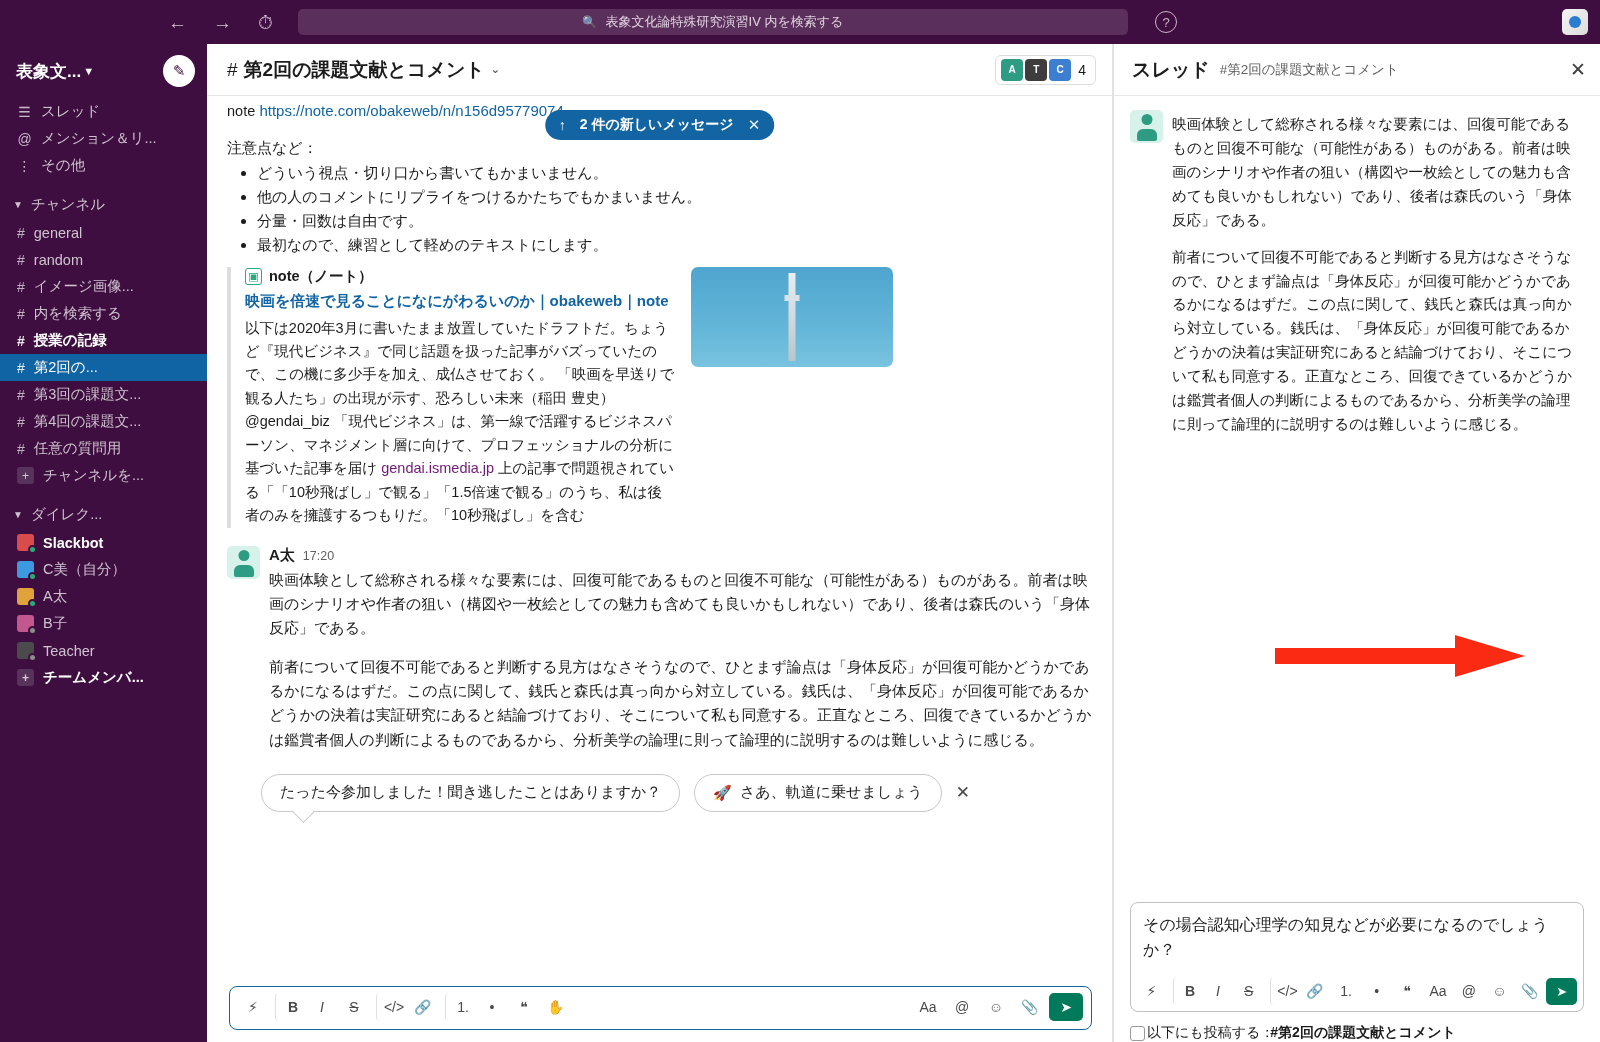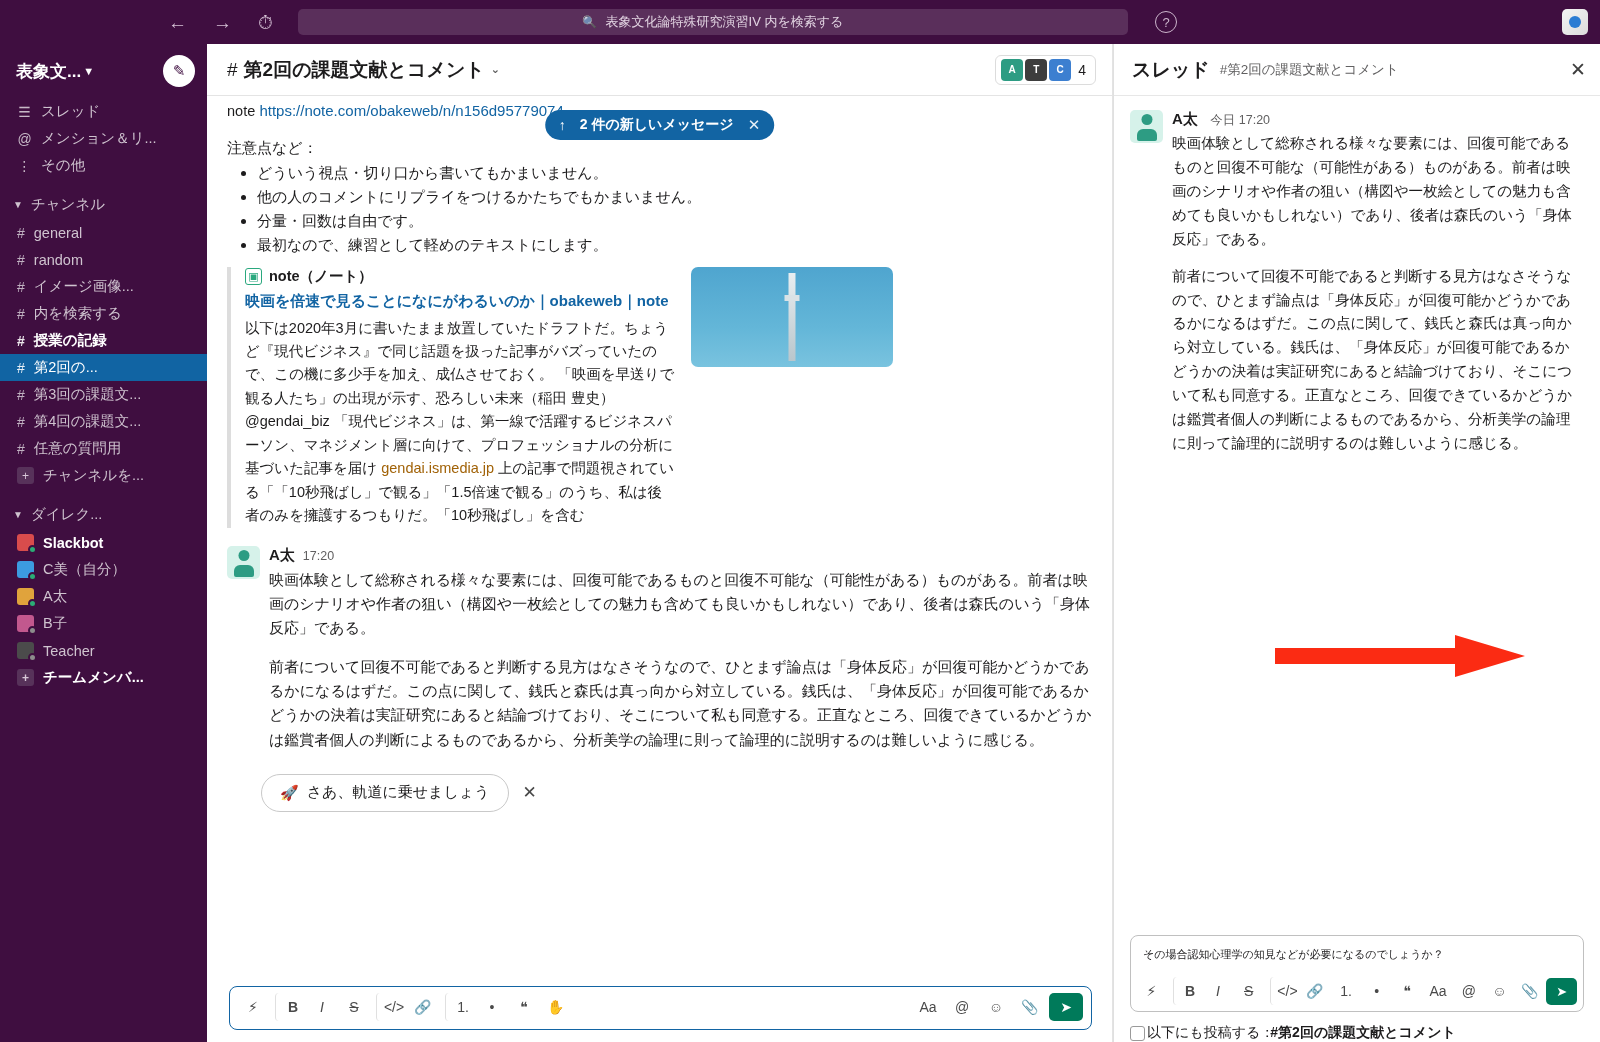--- a/index.html
+++ b/index.html
@@ -120,21 +120,21 @@
   .unfurl { display: flex; gap: 16px; margin-top: 12px; padding-left: 14px;
     border-left: 4px solid #dddddd; }
   .unfurl .col { max-width: 430px; }
   .unf-src { display: flex; align-items: center; gap: 7px; font-size: 14.5px;
     font-weight: bold; color: #1d1c1d; }
   .unf-src .ic { width: 17px; height: 17px; border-radius: 3px; background: #fff;
     border: 1.5px solid #2aa87e; color: #2aa87e; font-size: 11px;
     display: flex; align-items: center; justify-content: center; }
   .unf-title { color: #1264a3; font-size: 15px; font-weight: bold; margin-top: 4px; line-height: 1.5; }
   .unf-desc { font-size: 14.5px; color: #1d1c1d; margin-top: 4px; line-height: 1.62; }
-  .unf-desc a { color: #a16207; text-decoration: none; }
+  .unf-desc a { color: #701a75; text-decoration: none; }
   .unf-img { width: 202px; height: 100px; border-radius: 7px;
     background: linear-gradient(180deg,#4fa5cf 0%,#63b6d8 60%,#79c3df 100%);
     position: relative; overflow: hidden; flex: 0 0 202px; align-self: flex-start; }
   .unf-img .tower { position: absolute; left: 50%; top: 6px; width: 7px; height: 88px;
     transform: translateX(-50%); background: linear-gradient(180deg,#e8eef1,#b9c6cc); }
   .unf-img .tower::before { content: ""; position: absolute; left: -4px; top: 22px;
     width: 15px; height: 6px; background: #d9e2e6; }
 
   .msg { display: flex; gap: 9px; margin-top: 18px; }
   .msg .av { width: 33px; height: 33px; border-radius: 5px; flex: 0 0 33px;
@@ -204,21 +204,21 @@
     width: 20px; height: 12px; border-radius: 6px 6px 2px 2px; background: #2d9c83; }
   .th-msg .who { font-weight: bold; font-size: 15px; color: #1d1c1d; }
   .th-msg .time { font-size: 12.5px; color: #616061; margin-left: 8px; }
   .th-msg p { margin: 3px 0 0 0; font-size: 14.6px; line-height: 1.64; color: #1d1c1d; }
   .th-msg p + p { margin-top: 13px; }
 
   .th-composer {
     margin: 12px 16px 0 16px; border: 1px solid #c0c0c0; border-radius: 8px;
     position: relative; background: #fff;
   }
-  .th-composer .field { padding: 10px 12px; font-size: 11px; color: #1d1c1d; line-height: 1.55; }
+  .th-composer .field { padding: 10px 12px; font-size: 16px; color: #1d1c1d; line-height: 1.55; }
   .th-composer .tools { display: flex; align-items: center; gap: 2px; padding: 4px 6px 6px 6px; }
   .th-composer .send {
     margin-left: auto; width: 32px; height: 27px; background: #007a5a; color: #fff;
     border-radius: 5px; display: flex; align-items: center; justify-content: center;
     font-size: 13px; cursor: pointer;
   }
   .th-check { display: flex; align-items: center; gap: 2px; margin: 12px 16px 0 16px; font-size: 14px; color: #1d1c1d; }
   .th-check .box { width: 15px; height: 15px; border: 1.5px solid #9a9a9a; border-radius: 3px; cursor: pointer; }
   .th-check b { font-weight: bold; }
 
@@ -423,20 +423,23 @@
             <div class="mhead">
               <span class="who">A太</span>
               <span class="time">17:20</span>
             </div>
             <p>映画体験として総称される様々な要素には、回復可能であるものと回復不可能な（可能性がある）ものがある。前者は映画のシナリオや作者の狙い（構図や一枚絵としての魅力も含めても良いかもしれない）であり、後者は森氏のいう「身体反応」である。</p>
             <p>前者について回復不可能であると判断する見方はなさそうなので、ひとまず論点は「身体反応」が回復可能かどうかであるかになるはずだ。この点に関して、銭氏と森氏は真っ向から対立している。銭氏は、「身体反応」が回復可能であるかどうかの決着は実証研究にあると結論づけており、そこについて私も同意する。正直なところ、回復できているかどうかは鑑賞者個人の判断によるものであるから、分析美学の論理に則って論理的に説明するのは難しいように感じる。</p>
           </div>
         </div>
 
         <div class="prompts">
+          <div class="prompt-chip tail">
+            <span>たった今参加しました！聞き逃したことはありますか？</span>
+          </div>
           <div class="prompt-chip">
             <span>🚀</span>
             <span>さあ、軌道に乗せましょう</span>
           </div>
           <span class="closep">✕</span>
         </div>
       </div>
 
       <div class="composer">
         <div class="tools">
@@ -470,24 +473,20 @@
         <span class="close">✕</span>
       </div>
 
       <div class="th-body">
         <div class="th-msg">
           <div class="av">
             <span class="head"></span>
             <span class="body"></span>
           </div>
           <div style="min-width:0">
-            <div>
-              <span class="who">A太</span>
-              <span class="time">今日 17:20</span>
-            </div>
             <p>映画体験として総称される様々な要素には、回復可能であるものと回復不可能な（可能性がある）ものがある。前者は映画のシナリオや作者の狙い（構図や一枚絵としての魅力も含めても良いかもしれない）であり、後者は森氏のいう「身体反応」である。</p>
             <p>前者について回復不可能であると判断する見方はなさそうなので、ひとまず論点は「身体反応」が回復可能かどうかであるかになるはずだ。この点に関して、銭氏と森氏は真っ向から対立している。銭氏は、「身体反応」が回復可能であるかどうかの決着は実証研究にあると結論づけており、そこについて私も同意する。正直なところ、回復できているかどうかは鑑賞者個人の判断によるものであるから、分析美学の論理に則って論理的に説明するのは難しいように感じる。</p>
           </div>
         </div>
       </div>
 
       <div class="th-composer">
         <div class="field">その場合認知心理学の知見などが必要になるのでしょうか？</div>
         <div class="tools">
           <div class="tbtn">⚡</div>

